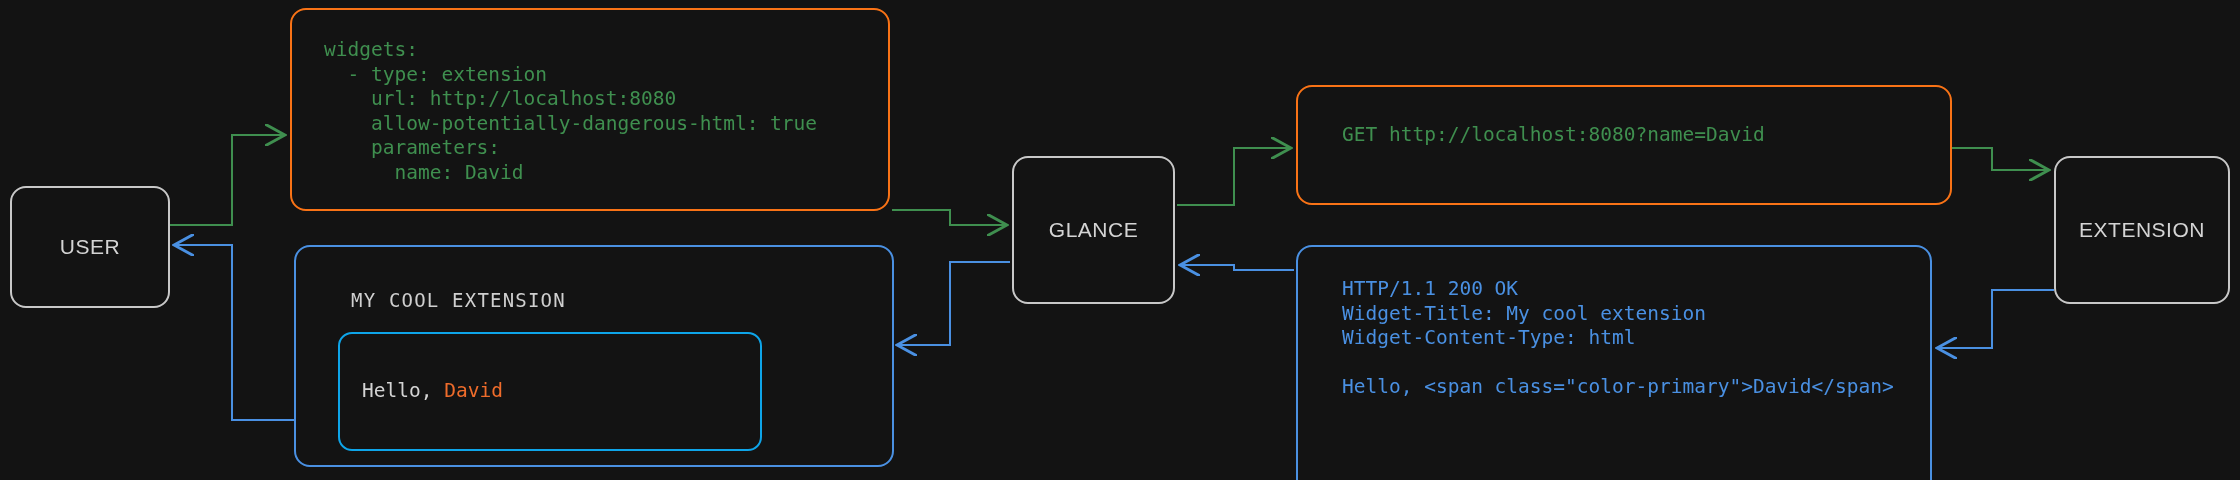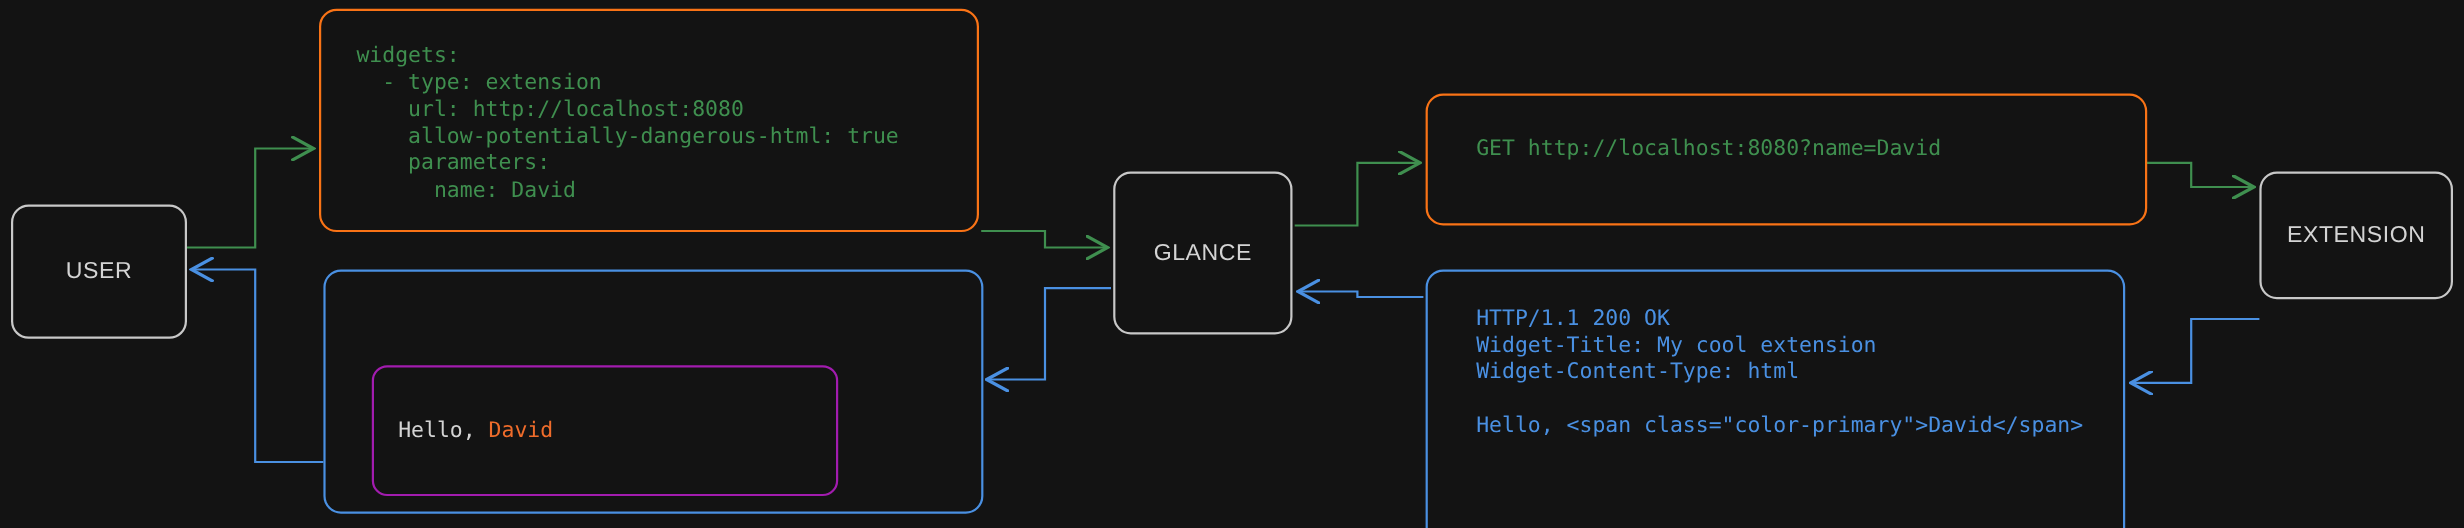--- a/index.html
+++ b/index.html
@@ -41,21 +41,21 @@
   }
   .node-label {
     font-family: "Liberation Sans", sans-serif;
     font-size: 21px;
     letter-spacing: 0.5px;
     color: #d4d4d4;
     white-space: nowrap;
   }
   #node-user      { left: 10px;   top: 186px; width: 160px; height: 122px; }
   #node-glance    { left: 1012px; top: 156px; width: 163px; height: 148px; }
-  #node-extension { left: 2054px; top: 156px; width: 176px; height: 116px; }
+  #node-extension { left: 2054px; top: 156px; width: 176px; height: 148px; }
 
   
   .msgbox {
     position: absolute;
     border-radius: 16px;
     background: #131313;
     box-sizing: border-box;
     z-index: 2;
   }
   .msgbox.green { border: 2px solid #f97316; }
@@ -88,21 +88,21 @@
     font-family: "DejaVu Sans Mono", monospace;
     font-size: 19px;
     letter-spacing: 1.2px;
     color: #cfcfcf;
     white-space: nowrap;
   }
   #widget-card {
     position: absolute;
     left: 42px; top: 85px;
     width: 424px; height: 119px;
-    border: 2px solid #a21caf;
+    border: 2px solid #0ea5e9;
     border-radius: 14px;
     box-sizing: border-box;
   }
   #widget-card-text {
     position: absolute;
     left: 22px; top: 45px;
     font-family: "DejaVu Sans Mono", monospace;
     font-size: 19.5px;
     color: #d4d4d4;
     white-space: pre;
@@ -168,18 +168,19 @@
 
   <div class="msgbox blue" id="box-response">
     <pre class="code blue">HTTP/1.1 200 OK
 Widget-Title: My cool extension
 Widget-Content-Type: html
 
 Hello, &lt;span class="color-primary"&gt;David&lt;/span&gt;</pre>
   </div>
 
   <div class="msgbox blue" id="box-widget">
+    <div id="widget-title">MY COOL EXTENSION</div>
     <div id="widget-card">
       <div id="widget-card-text"><span>Hello, </span><span class="accent">David</span></div>
     </div>
   </div>
 
 </div>
 
 </body></html>

